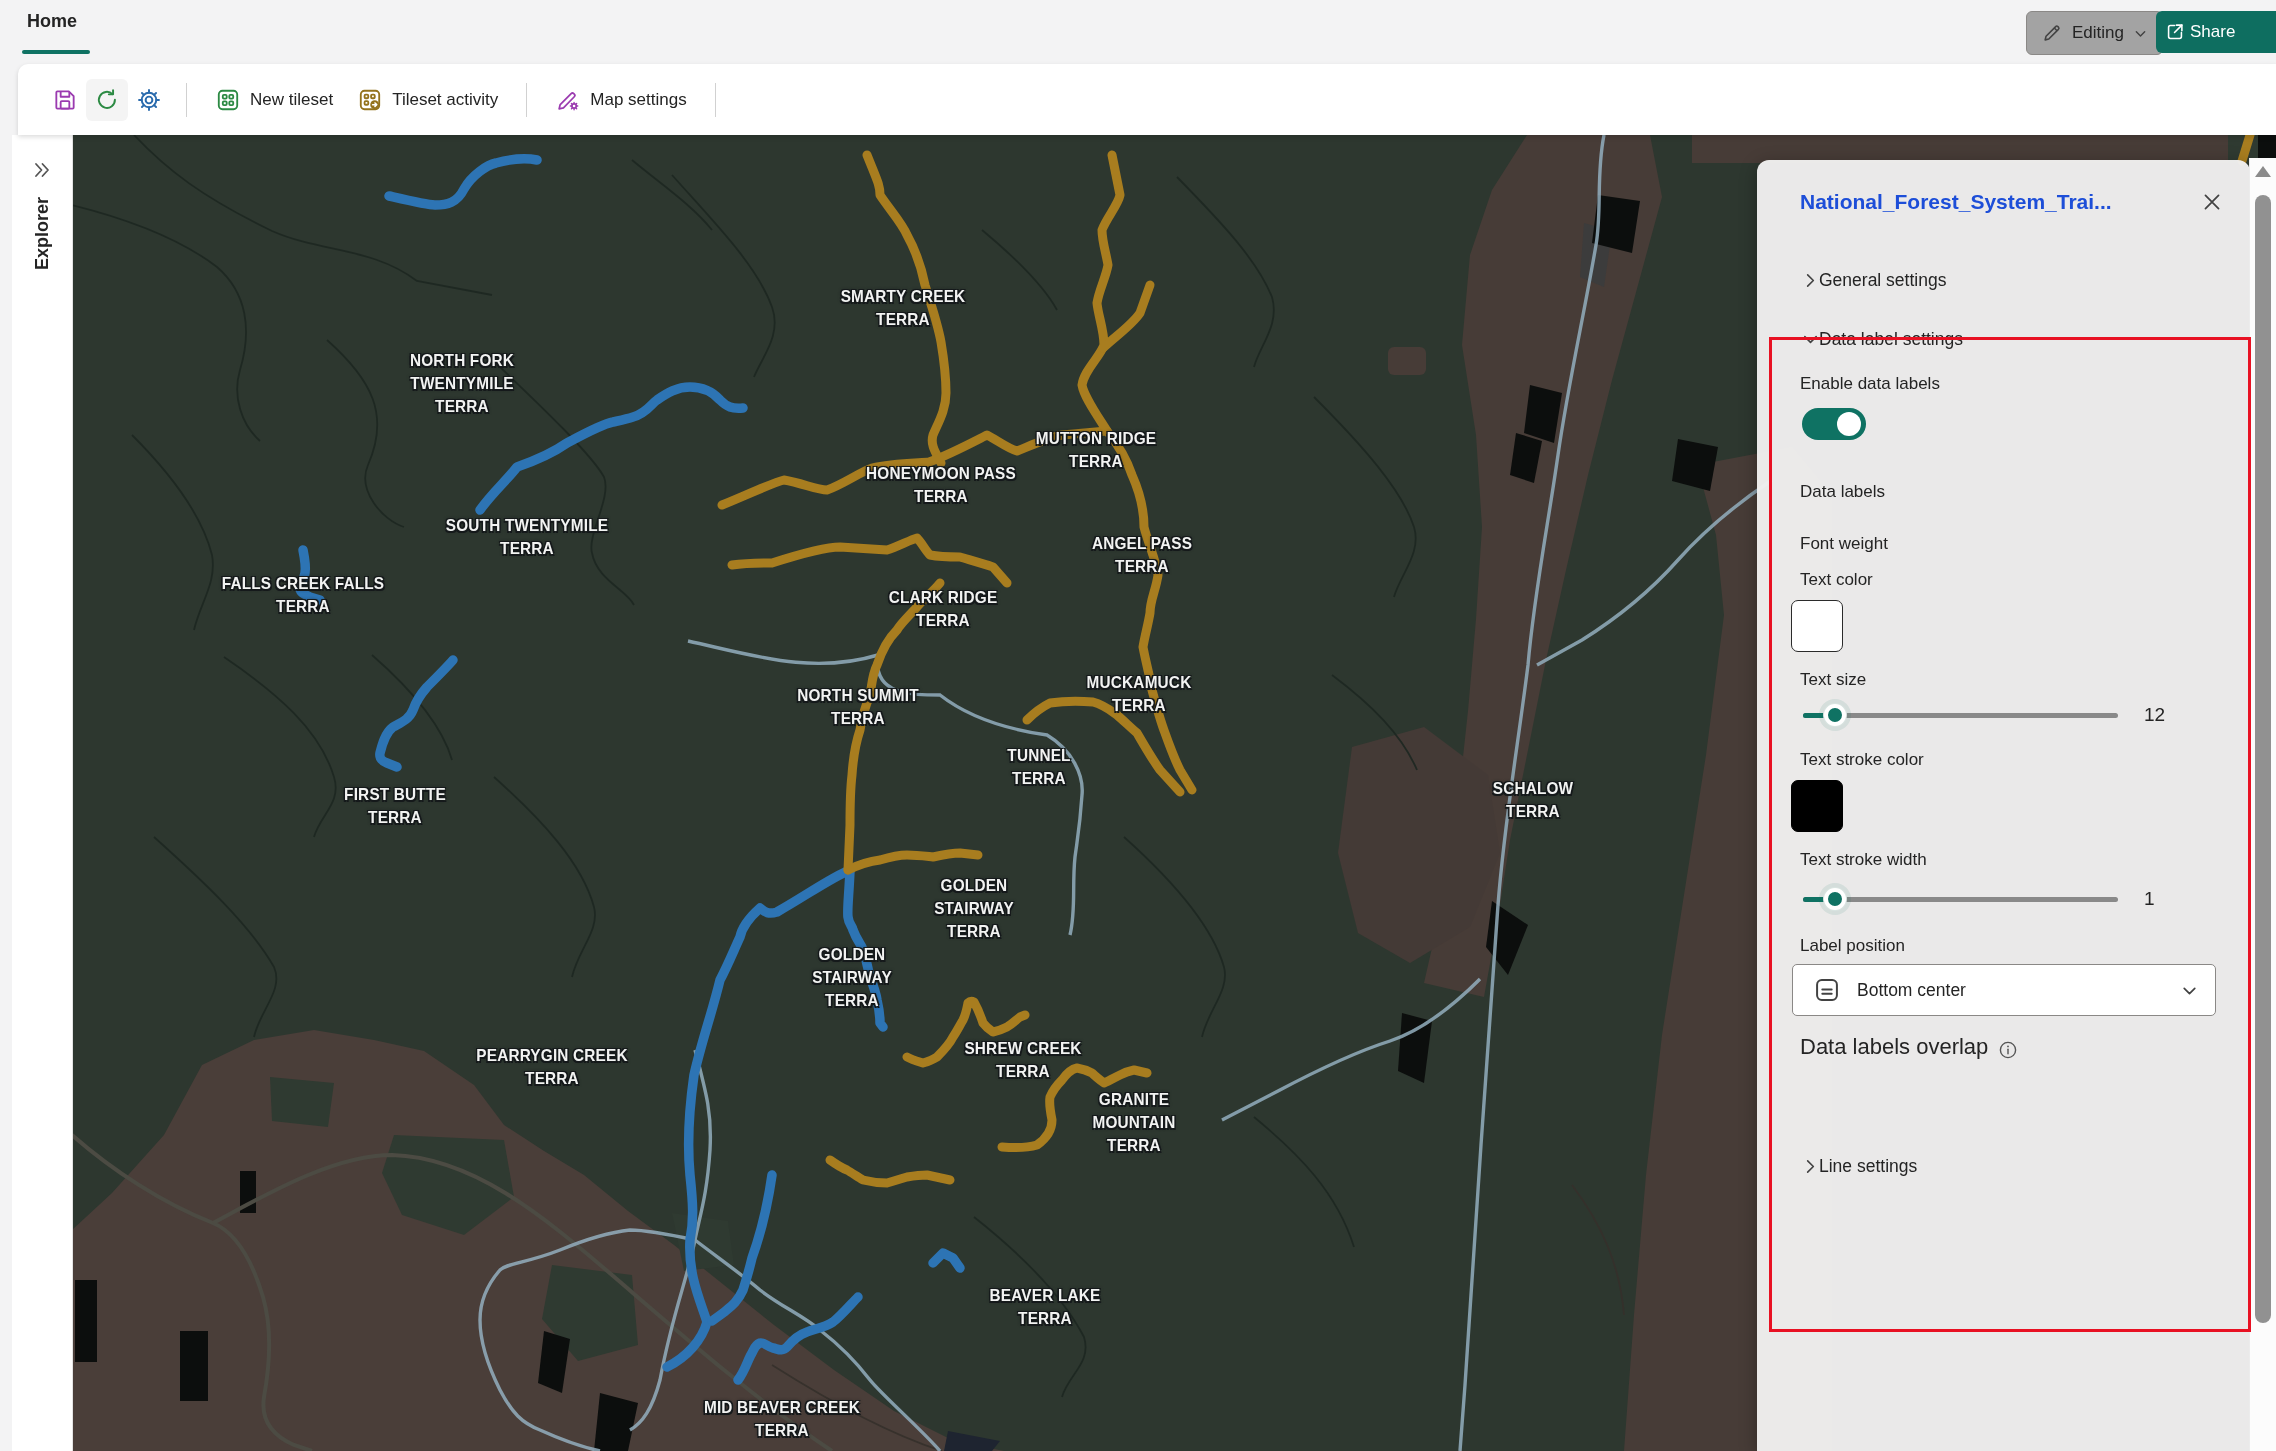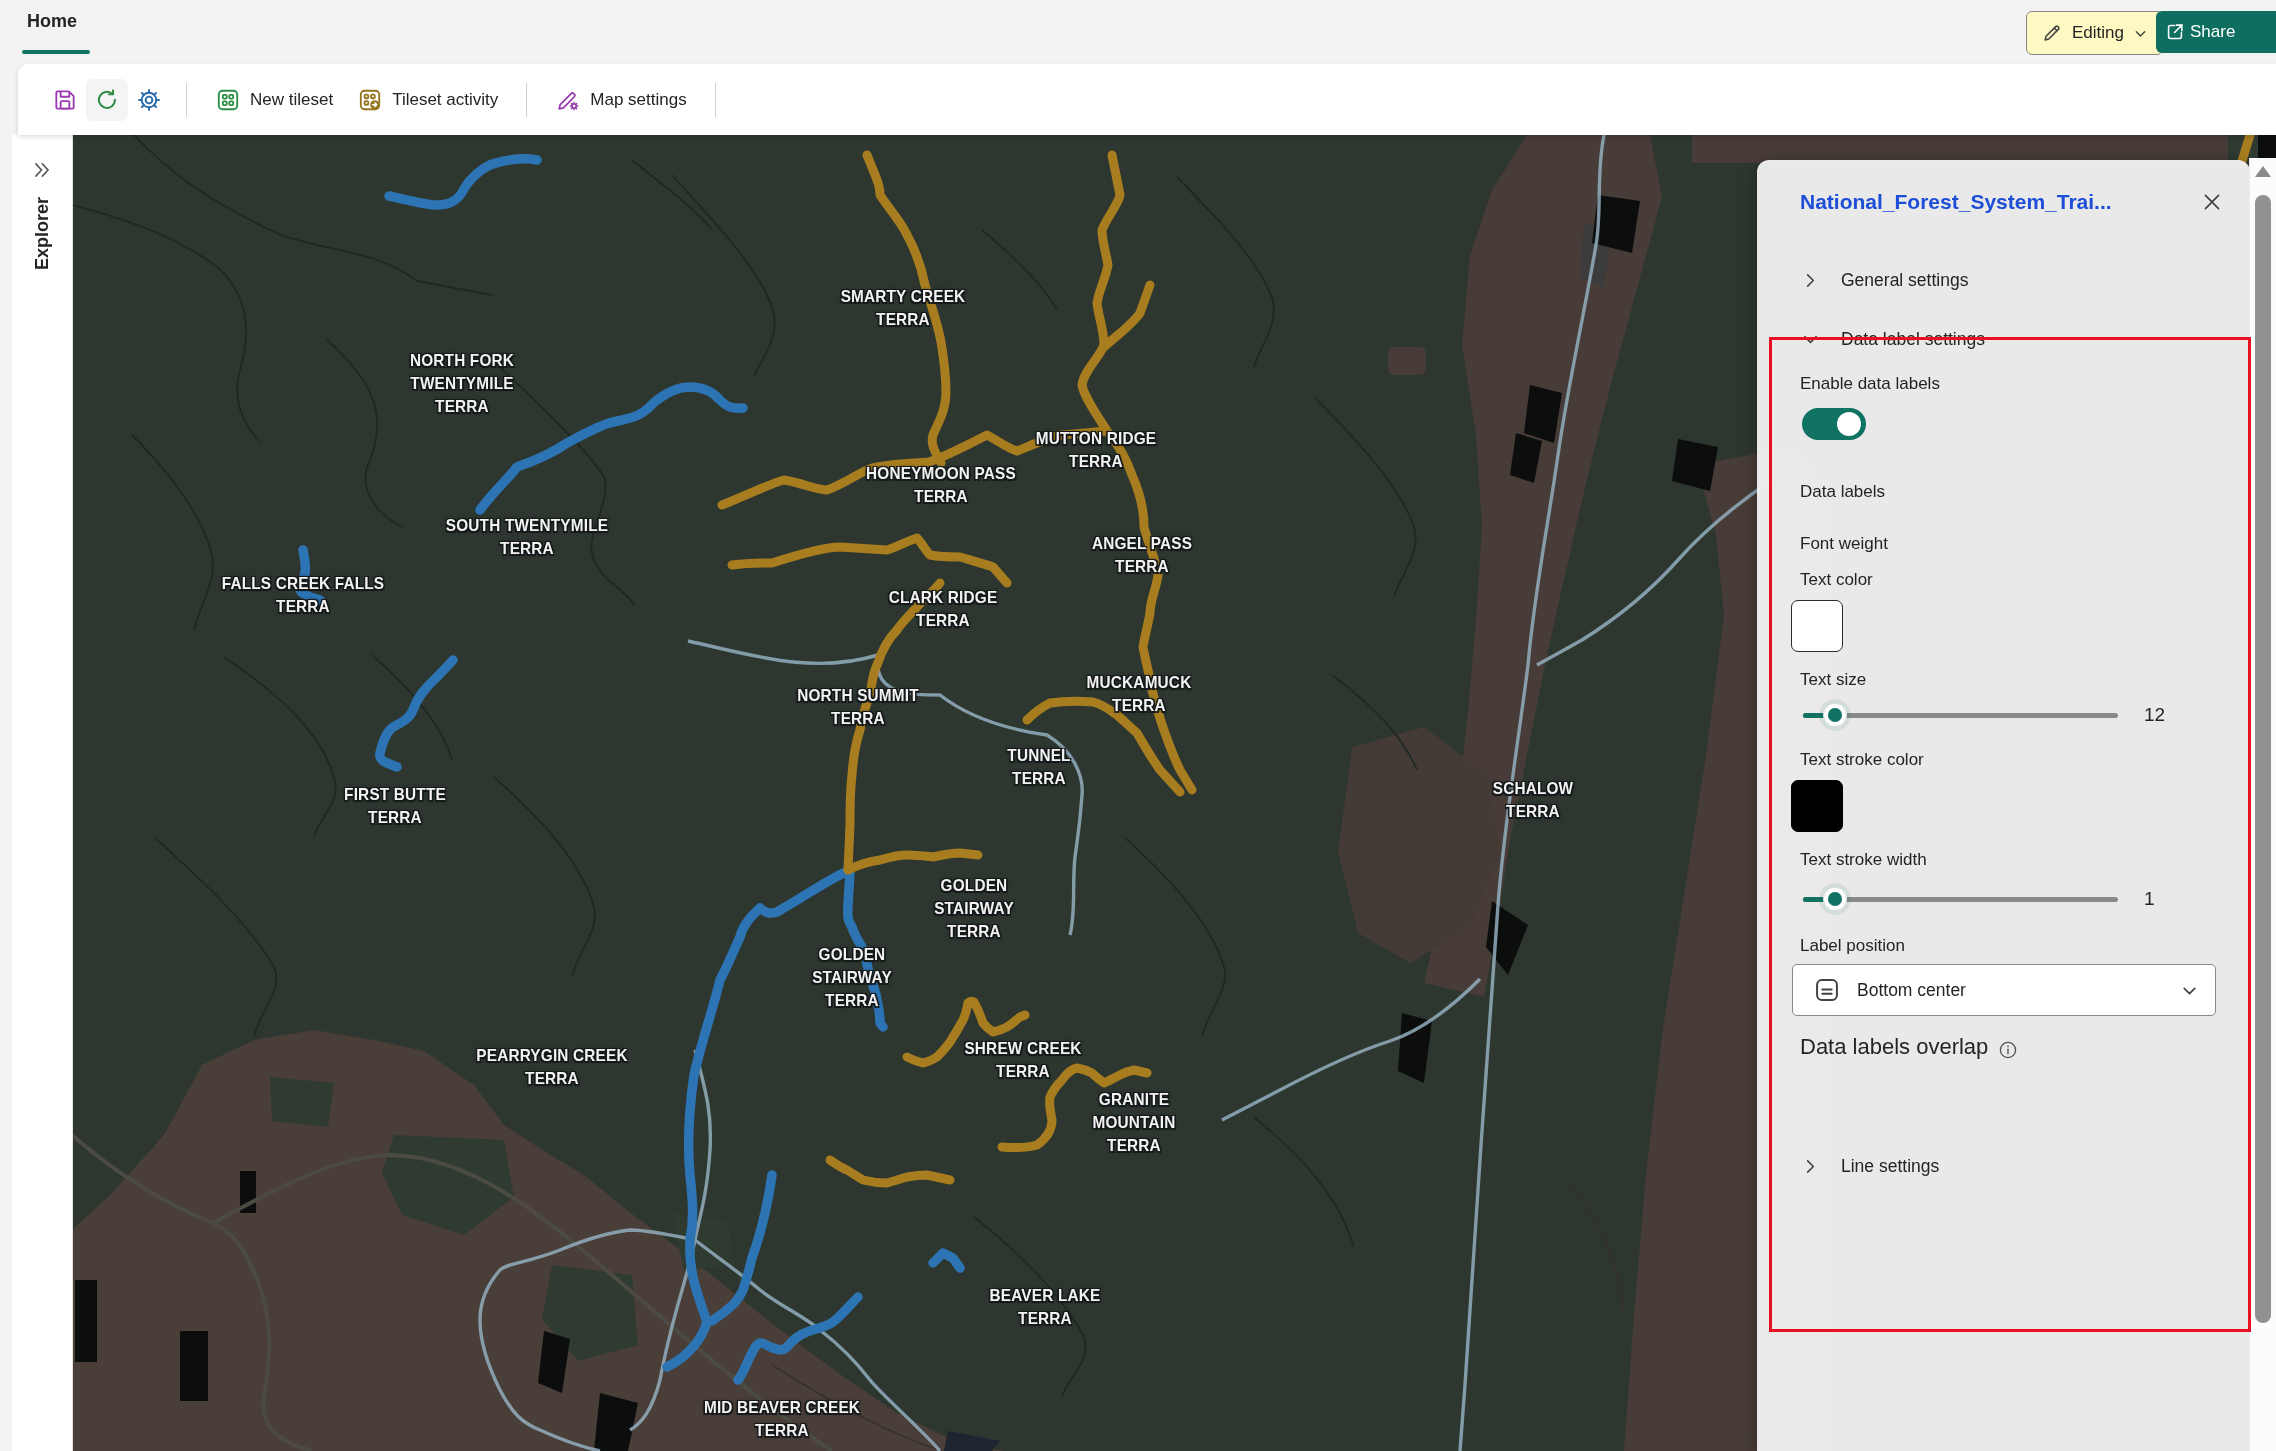--- a/index.html
+++ b/index.html
@@ -4,21 +4,21 @@
 <style>
   html,body{margin:0;padding:0;background:#e8e8e8;}
   .app{position:relative;width:2276px;height:1451px;background:#f3f3f4;overflow:hidden;
        font-family:"Liberation Sans",sans-serif;color:#242424;}
   svg{display:block}
   
   .topbar{position:absolute;left:0;top:0;right:0;height:64px;}
   .home-tab{position:absolute;left:27px;top:11px;font-size:18px;font-weight:700;color:#242424;cursor:pointer;}
   .home-underline{position:absolute;left:22px;top:50px;width:68px;height:4px;border-radius:2px;background:#0f7263;}
   .editing-btn{position:absolute;right:113px;top:11px;height:42px;display:flex;align-items:center;gap:9px;
-       padding:0 14px;background:#fef9c3;border:1px solid #8a8886;border-radius:6px;font-size:17px;color:#242424;cursor:pointer;}
+       padding:0 14px;background:#a3a3a3;border:1px solid #8a8886;border-radius:6px;font-size:17px;color:#242424;cursor:pointer;}
   .share-btn{position:absolute;right:-8px;top:11px;width:112px;height:42px;display:flex;align-items:center;gap:4px;
        padding:0 8px;background:#0e6e60;border-radius:6px;font-size:17px;color:#fff;cursor:pointer;}
   
   .toolbar{position:absolute;left:18px;top:64px;right:0;height:71px;background:#fff;border-radius:10px 0 0 0;
        box-shadow:0 2px 5px rgba(0,0,0,.14);display:flex;align-items:center;padding-left:26px;z-index:3;}
   .icon-btn{width:42px;height:42px;display:flex;align-items:center;justify-content:center;border-radius:6px;cursor:pointer;}
   .icon-btn.hovered{background:#f4f4f4;}
   .tool-divider{width:1px;height:34px;background:#d1d1d1;margin:0 16px;}
   .labeled-btn{display:flex;align-items:center;gap:9px;height:46px;padding:0 12px;border-radius:6px;
        font-size:17px;color:#242424;cursor:pointer;}
@@ -38,21 +38,21 @@
   .data-layers-chip{position:absolute;left:23px;top:28px;width:277px;height:108px;background:#f0efed;border-radius:10px;
        box-shadow:0 2px 10px rgba(0,0,0,.28);display:flex;align-items:center;padding:0 0 0 35px;cursor:pointer;z-index:2;}
   .data-layers-chip .txt{font-size:21px;font-weight:700;color:#252423;}
   .data-layers-chip .ic{margin-left:44px;color:#333;}
   
   .settings-panel{position:absolute;left:1757px;top:25px;width:493px;bottom:0;background:rgba(241,240,239,.97);
        border-radius:12px 12px 0 0;box-shadow:0 4px 18px rgba(0,0,0,.3);z-index:5;overflow:hidden;}
   .p-title-row{margin:28px 24px 0 43px;display:flex;align-items:center;justify-content:space-between;}
   .p-title{font-size:21px;font-weight:700;color:#1d4ed8;}
   .p-close{width:28px;height:28px;display:flex;align-items:center;justify-content:center;color:#424242;cursor:pointer;}
-  .section-row{display:flex;align-items:center;gap:22px;margin-left:45px;font-size:17.5px;color:#242424;cursor:pointer;}
+  .section-row{display:flex;align-items:center;margin-left:45px;font-size:17.5px;color:#242424;cursor:pointer;}
   .chev{color:#424242;display:inline-flex;}
   .p-label{margin:0 0 0 43px;font-size:17px;color:#242424;}
   .toggle{position:relative;width:64px;height:32px;border-radius:16px;cursor:pointer;}
   .toggle.on{background:#0f7263;margin-left:45px;}
   .toggle.on .knob{position:absolute;right:5px;top:4px;width:24px;height:24px;border-radius:50%;background:#fff;}
   .toggle.off{background:#fff;border:1.5px solid #8a8886;margin-left:45px;}
   .toggle.off .knob{position:absolute;left:5px;top:4px;width:22px;height:22px;border-radius:50%;background:#616161;}
   .dropdown{margin-left:35px;width:424px;height:52px;background:#fff;border:1px solid #8a8886;border-radius:5px;
        display:flex;align-items:center;padding:0 16px 0 20px;font-size:17.5px;color:#242424;cursor:pointer;box-sizing:border-box;}
   .dropdown .dd-chev{margin-left:auto;color:#424242;display:inline-flex;}

